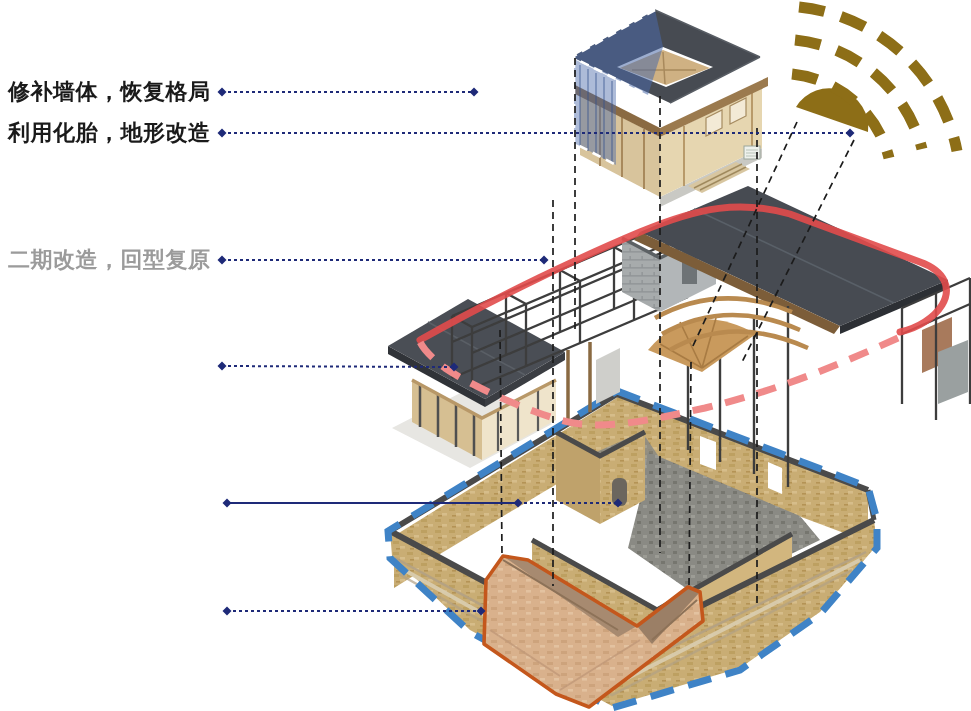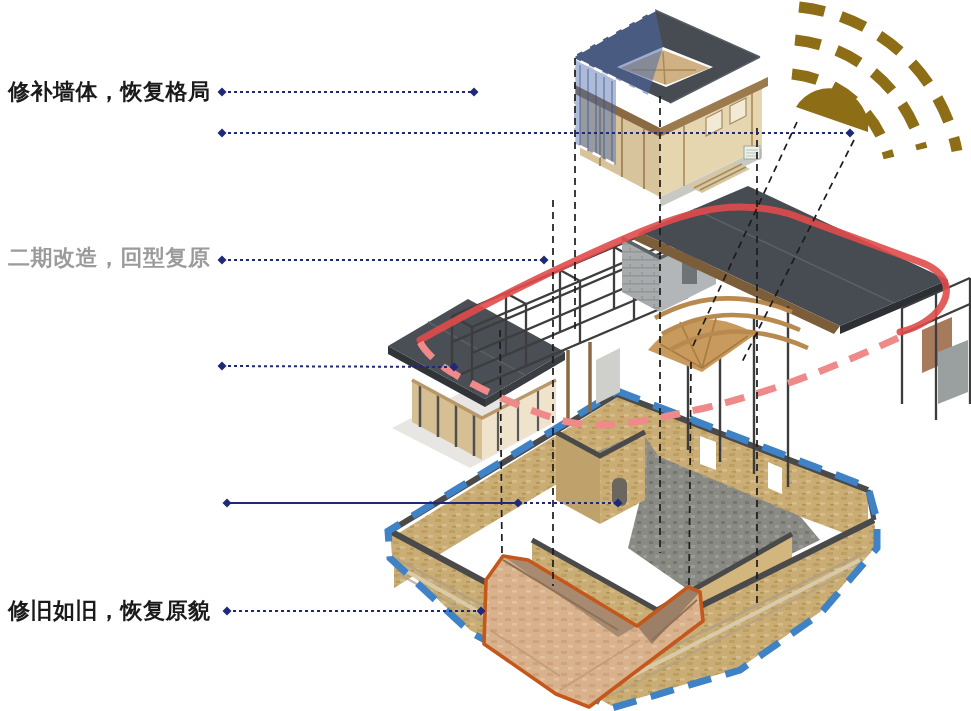--- a/index.html
+++ b/index.html
@@ -1,21 +1,21 @@
 <!DOCTYPE html>
 <html><head>
 <meta charset="utf-8">
 <style>
   html,body{margin:0;padding:0;background:#fff;}
   #stage{position:relative;width:971px;height:711px;background:#fff;overflow:hidden;
          font-family:"Liberation Sans","DejaVu Sans",sans-serif;border-radius:20px;}
   #diagram{position:absolute;left:0;top:0;}
   .label{position:absolute;left:8px;width:215px;height:28px;line-height:28px;
          font-size:22px;font-weight:bold;color:#1a1a1a;letter-spacing:0.5px;white-space:nowrap;}
-  .label.muted{color:#9b9b9b;font-family:Liberation Mono, monospace;}
+  .label.muted{color:#9b9b9b;}
 </style>
 </head>
 <body>
 
 <div id="stage">
 
 <svg id="diagram" width="971" height="711" viewBox="0 0 971 711">
   <defs>
     <pattern id="earth" width="14" height="11" patternUnits="userSpaceOnUse">
       <rect width="14" height="11" fill="#c9ad74"></rect>
@@ -251,16 +251,16 @@
     <line x1="222" y1="133" x2="850" y2="133" stroke-width="2" stroke-dasharray="3 3" marker-start="url(#dm)" marker-end="url(#dm)" stroke="#1e2a78"></line>
     <line x1="222" y1="260" x2="544" y2="260" stroke-width="2" stroke-dasharray="3 3" marker-start="url(#dm)" marker-end="url(#dm)" stroke="#1e2a78"></line>
     <line x1="222" y1="366" x2="454" y2="367" stroke-width="2" stroke-dasharray="3 3" marker-start="url(#dm)" marker-end="url(#dm)" stroke="#1e2a78"></line>
     <line x1="227" y1="503" x2="518" y2="503" stroke-width="1.8" marker-start="url(#dm)" marker-end="url(#dm)" stroke="#1e2a78"></line>
     <line x1="524" y1="503" x2="618" y2="503" stroke-width="2" stroke-dasharray="3 3" marker-end="url(#dm)" stroke="#1e2a78"></line>
     <line x1="227" y1="611" x2="481" y2="611" stroke-width="2" stroke-dasharray="3 3" marker-start="url(#dm)" marker-end="url(#dm)" stroke="#1e2a78"></line>
   </g>
 </svg>
 
 <div class="label" style="top:78px">修补墙体，恢复格局</div>
+<div class="label" style="top:119px">利用化胎，地形改造</div>
 <div class="label muted" style="top:246px">二期改造，回型复原</div>
-<div class="label" style="top:597px">修旧如旧，恢复原貌</div>
 
 </div>
 
 </body></html>

